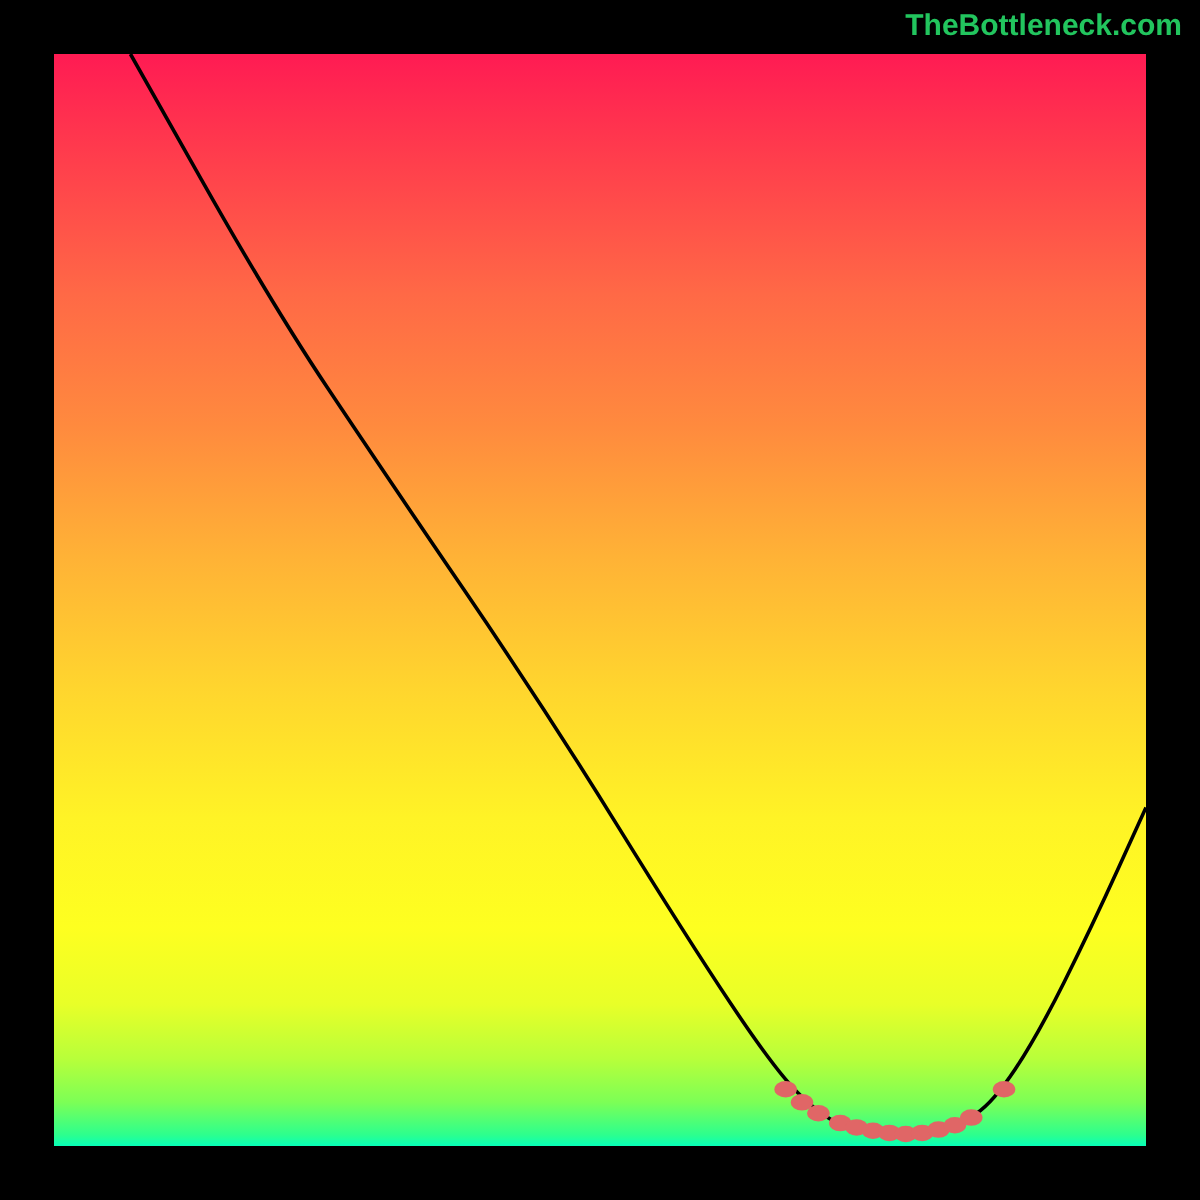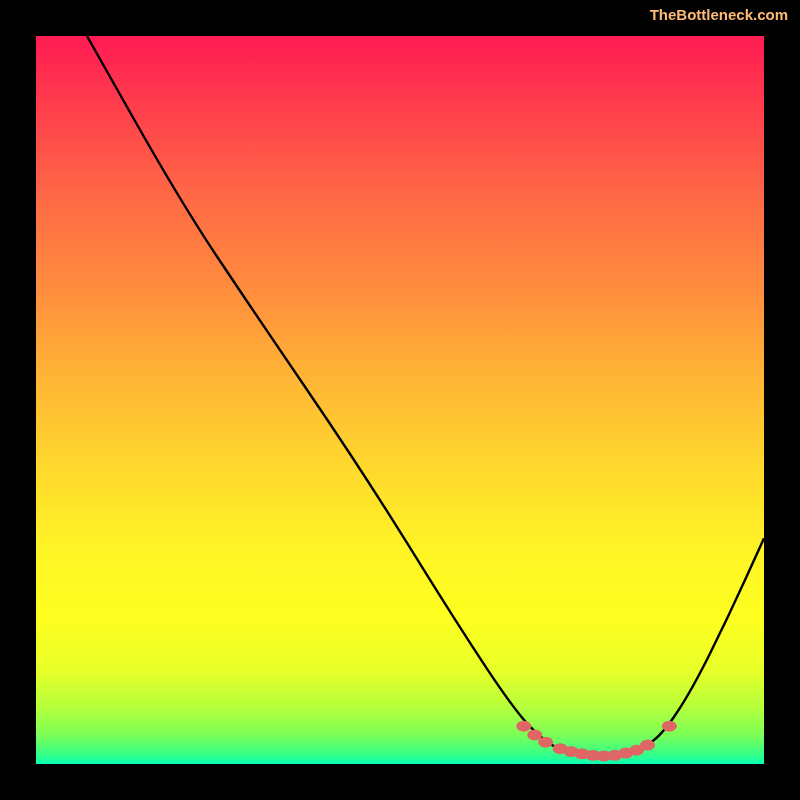--- a/index.html
+++ b/index.html
@@ -14,22 +14,22 @@
   .container {
     position: relative;
     width: 800px;
     height: 800px;
     background: #000;
   }
   .watermark {
     position: absolute;
     top: 6px;
     right: 12px;
-    color: #fdba74;
-    font-size: 15px;
+    color: #22c55e;
+    font-size: 20px;
     font-weight: bold;
     z-index: 5;
   }
   .plot-area {
     position: absolute;
     left: 36px;
     top: 36px;
     width: 728px;
     height: 728px;
     overflow: hidden;

